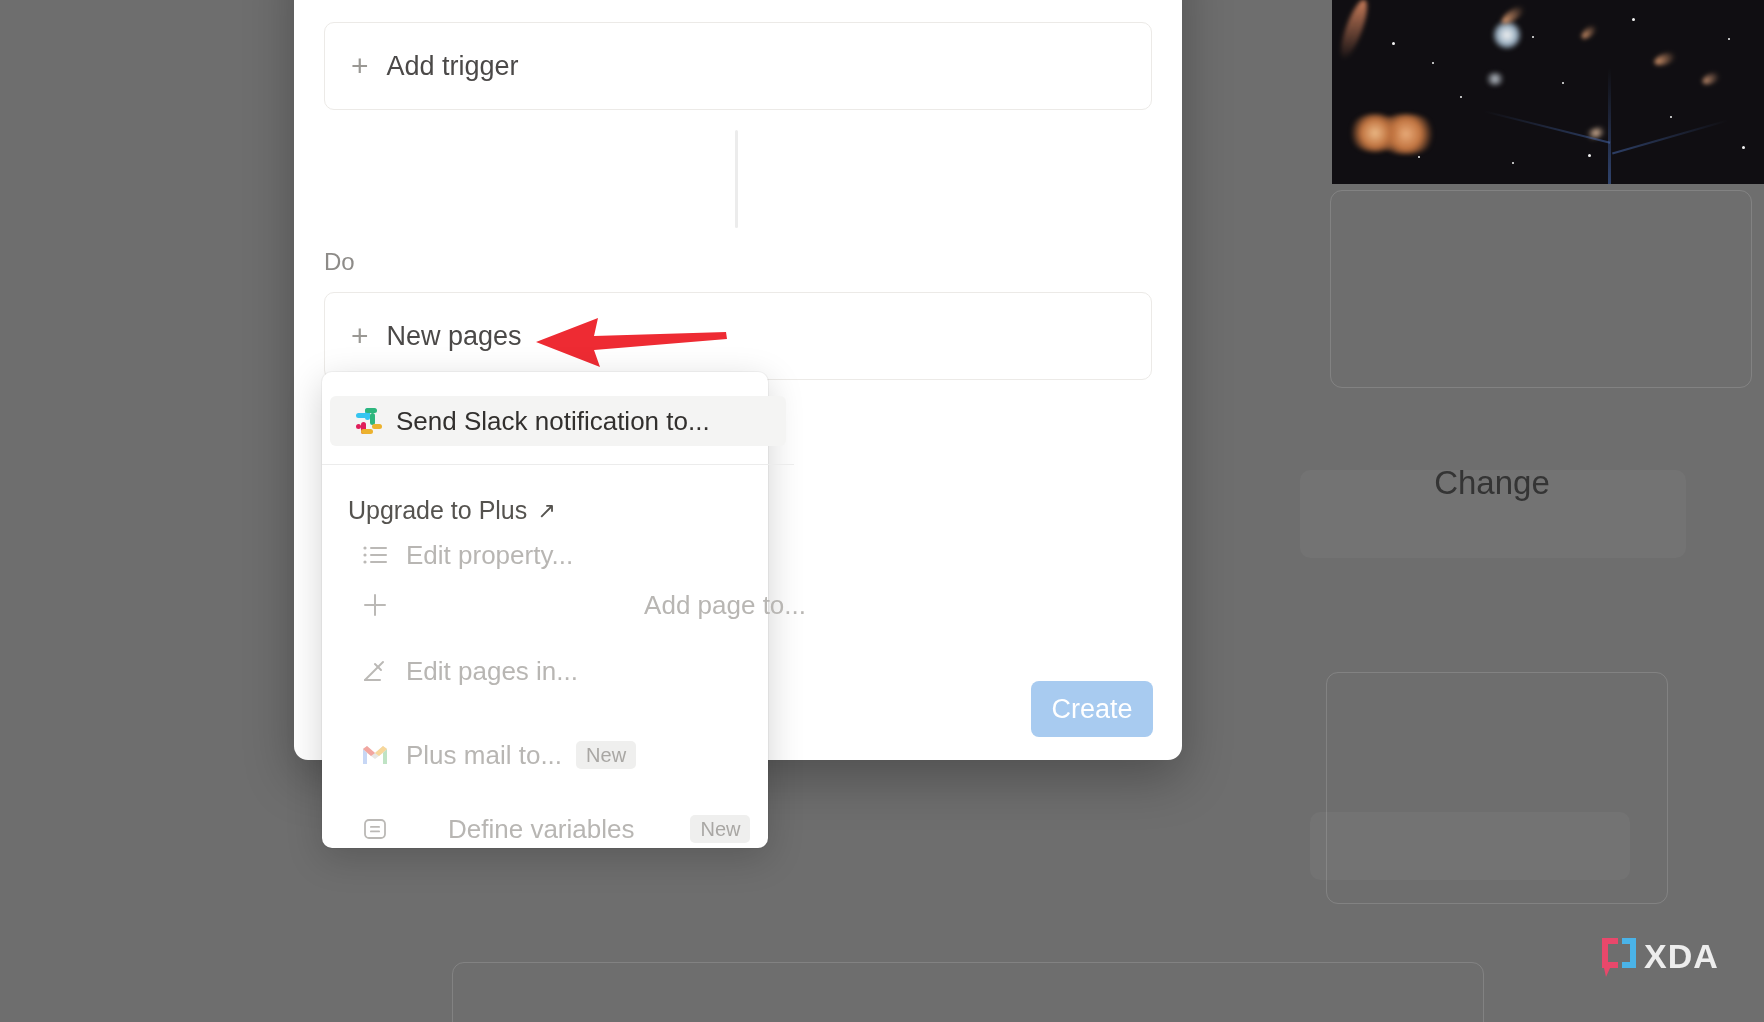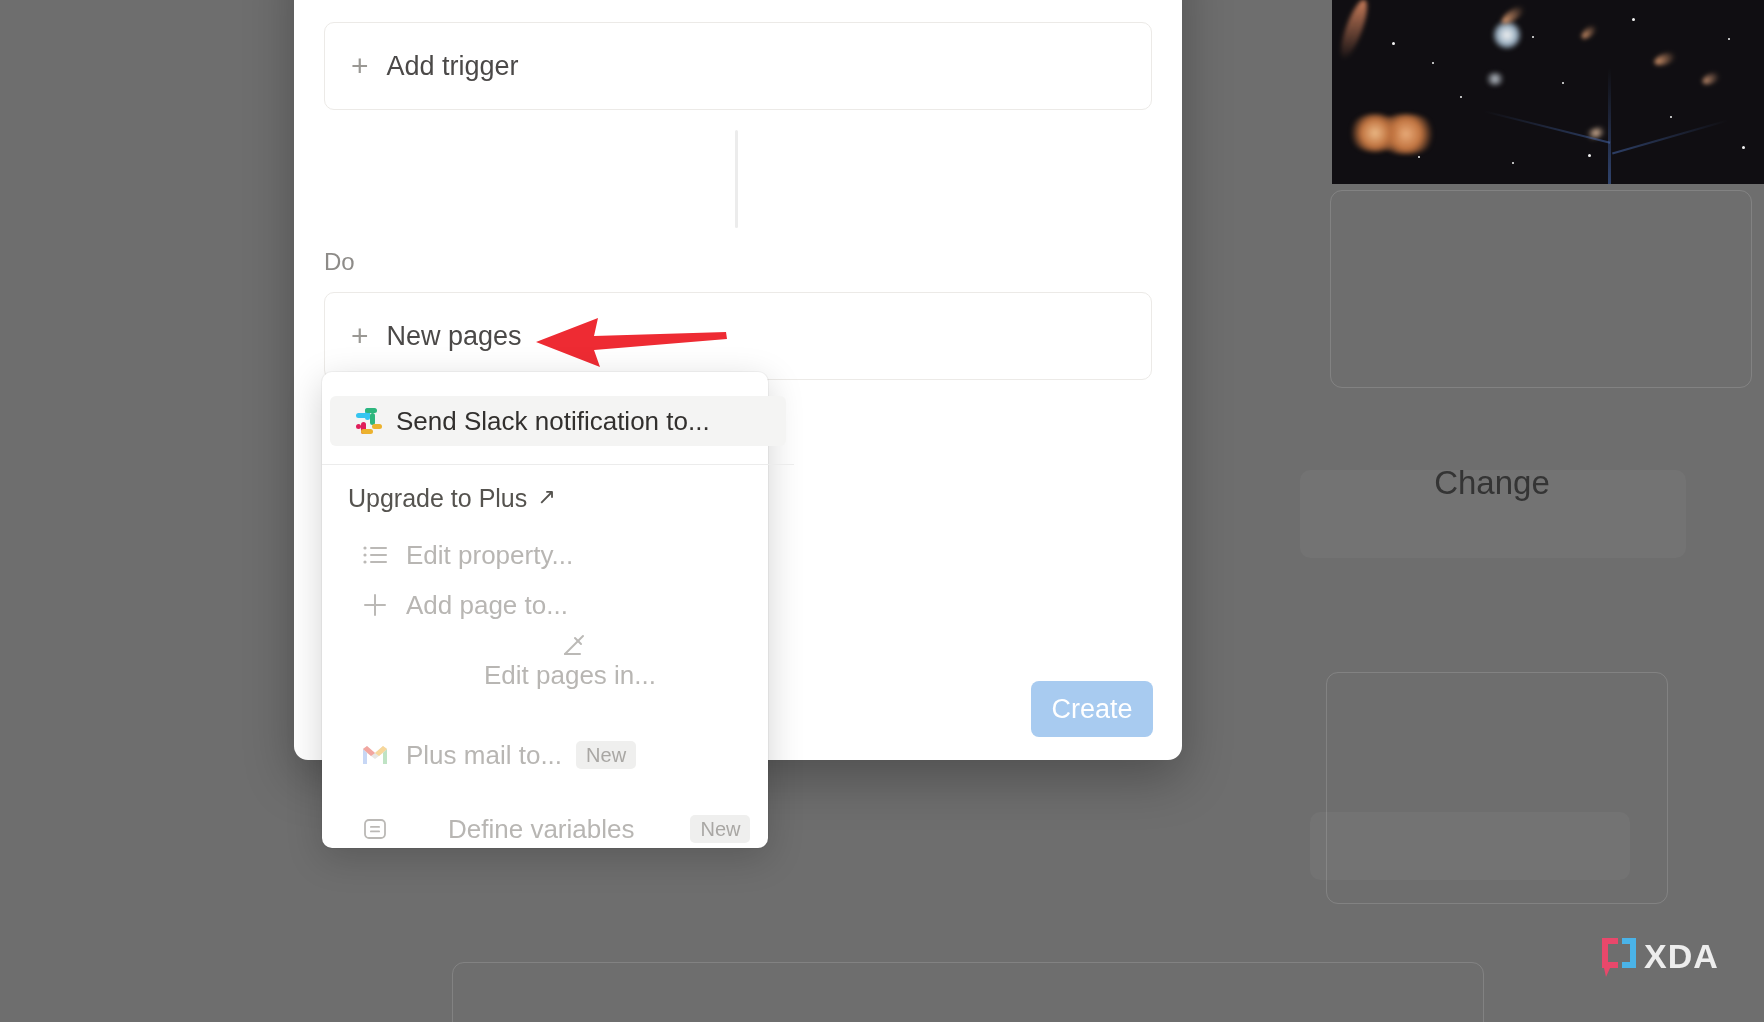--- a/index.html
+++ b/index.html
@@ -78,21 +78,21 @@
   }
   #slack-row{
     position:absolute;left:8px;top:24px;width:456px;height:50px;
     background:#f4f4f3;border-radius:6px;display:flex;align-items:center;
   }
   #slack-row .label{font-size:26px;color:#32302e;margin-left:14px;}
   .slack-icon{width:26px;height:26px;margin-left:26px;position:relative;flex:none;}
   .slack-icon i{position:absolute;display:block;border-radius:3px;}
   #divider{position:absolute;left:0;top:92px;width:472px;height:1px;background:#ececec;}
   #upgrade-row{
-    position:absolute;left:26px;top:112px;display:flex;align-items:flex-start;
+    position:absolute;left:26px;top:124px;display:flex;align-items:center;
     font-size:25px;color:#55534f;
   }
   #upgrade-row .ext{margin-left:10px;font-size:22px;}
   .menu-item{
     position:absolute;left:0;width:472px;height:50px;display:flex;align-items:center;
     color:#b8b6b3;font-size:26px;margin-left:12px;
   }
   .menu-item .mi-icon{
     width:30px;height:30px;margin-left:26px;margin-right:16px;flex:none;
     display:flex;align-items:center;justify-content:center;
@@ -206,31 +206,31 @@
           <rect x="8" y="2" width="17" height="2" rx="1" fill="#bbb9b6"></rect>
         <circle cx="3" cy="10" r="1.6" fill="#bbb9b6"></circle>
           <rect x="8" y="9" width="17" height="2" rx="1" fill="#bbb9b6"></rect>
         <circle cx="3" cy="17" r="1.6" fill="#bbb9b6"></circle>
           <rect x="8" y="16" width="17" height="2" rx="1" fill="#bbb9b6"></rect>
       </svg>
     </span>
     <span>Edit property...</span>
   </div>
 
-  <div class="menu-item" style="top:208px;">
+  <div class="menu-item" style="top:208px;justify-content:space-between;">
     <span class="mi-icon">
       <svg width="26" height="26" viewBox="0 0 26 26">
         <rect x="12" y="2" width="2" height="22" rx="1" fill="#bbb9b6"></rect>
         <rect x="2" y="12" width="22" height="2" rx="1" fill="#bbb9b6"></rect>
       </svg>
     </span>
     <span>Add page to...</span>
   </div>
 
-  <div class="menu-item" style="top:258px;flex-direction:column;">
+  <div class="menu-item" style="top:274px;">
     <span class="mi-icon">
       <svg width="26" height="26" viewBox="0 0 26 26">
         <path d="M3 22 L21 4" stroke="#bbb9b6" stroke-width="2" fill="none" stroke-linecap="round"></path>
         <path d="M3 22 L18 22" stroke="#bbb9b6" stroke-width="2" fill="none" stroke-linecap="round"></path>
         <path d="M13 6 L19 12" stroke="#bbb9b6" stroke-width="2" fill="none" stroke-linecap="round"></path>
       </svg>
     </span>
     <span>Edit pages in...</span>
   </div>
 

